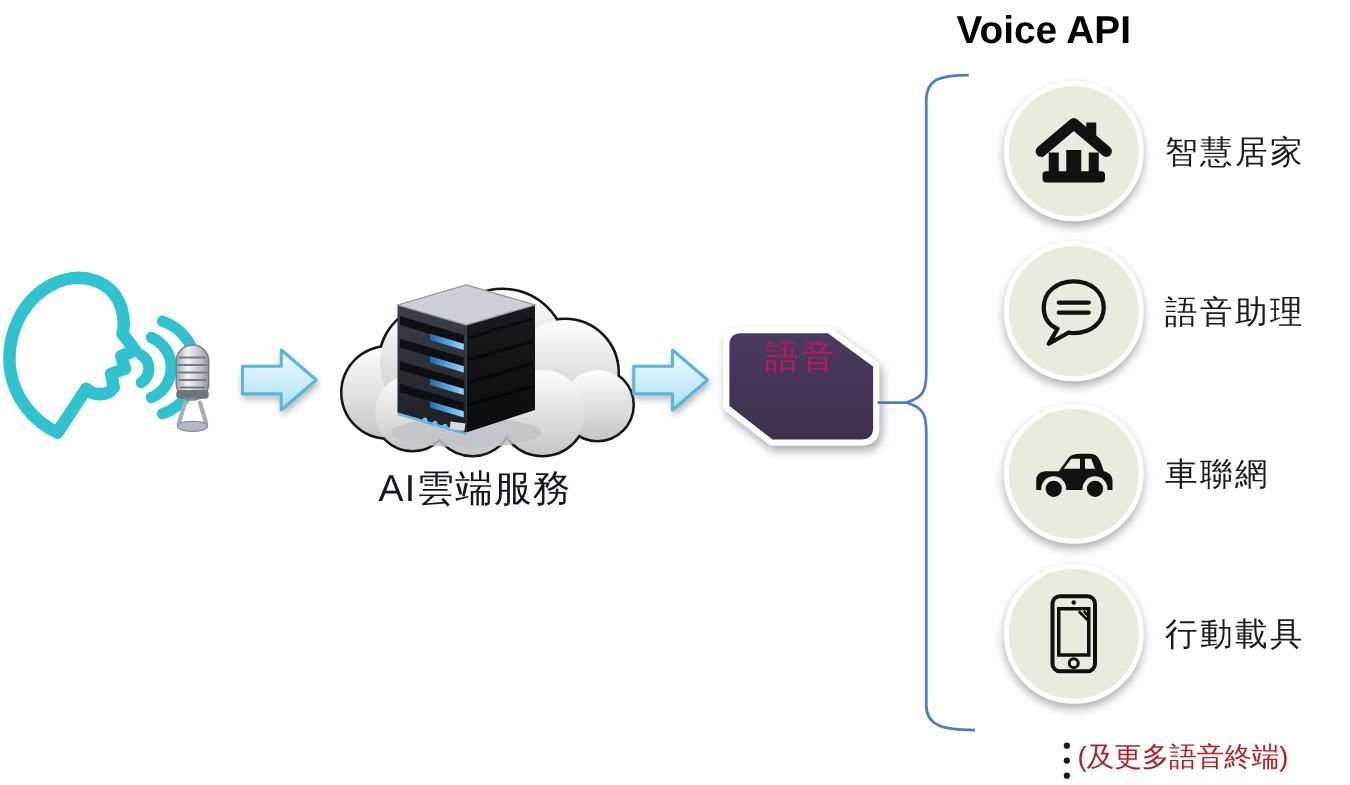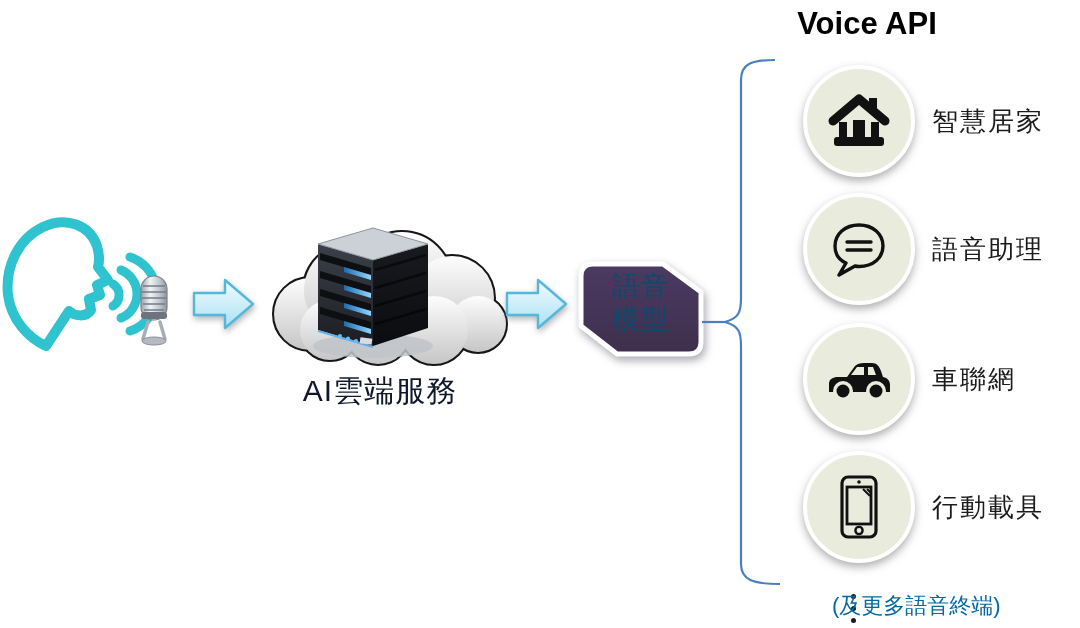--- a/index.html
+++ b/index.html
@@ -8,42 +8,42 @@
     font-family:"Liberation Sans","DejaVu Sans",sans-serif;
   }
   .abs{position:absolute;}
   
   #cloud-label{
     left:270px;top:371px;width:220px;text-align:center;
     font-size:30px;color:#0f172a;letter-spacing:1px;
   }
   
   #model-text{
-    left:575px;top:270px;width:132px;text-align:center;color:#0c4a6e;
+    left:575px;top:270px;width:132px;text-align:center;color:#be185d;
     font-family:"DejaVu Serif","Liberation Serif",serif;
     font-size:27px;line-height:1.22;letter-spacing:2px;
   }
   
   #voice-api-title{
-    left:772px;top:6px;width:190px;text-align:center;
+    left:740px;top:6px;width:190px;text-align:center;
     font-size:31px;font-weight:800;color:#000000;
   }
   
   .api-circle{
     width:104px;height:104px;border-radius:50%;
     background:#e9ecdc;border:4px solid #ffffff;
     box-shadow:0 4px 8px rgba(110,110,110,.55);
     display:flex;align-items:center;justify-content:center;
   }
   .api-label{
     width:170px;font-size:26px;color:#1b1b1b;letter-spacing:2px;
   }
   
   #more-note{
-    left:832px;top:591px;font-size:22px;color:#0369a1;
+    left:862px;top:591px;font-size:22px;color:#b91c1c;
   }
   #v-ellipsis{left:851px;top:594px;width:6px;}
   #v-ellipsis .dot{width:5px;height:5px;border-radius:50%;background:#1b1b1b;margin-bottom:7px;}
   .shadowed{filter:drop-shadow(1px 3px 3px rgba(120,120,130,.55));}
 </style>
 </head>
 <body>
 
 <div id="canvas">
 
@@ -160,21 +160,20 @@
     <defs>
       <linearGradient id="boxGrad" x1="0" y1="0" x2="0" y2="1">
         <stop offset="0" stop-color="#4c3a62"></stop>
           <stop offset="1" stop-color="#3e2f4c"></stop>
       </linearGradient>
     </defs>
     <path d="M 18,6 H 88 L 126,34 V 84 Q 126,96 114,96 H 42 L 6,68 V 18 Q 6,6 18,6 Z" fill="url(#boxGrad)" stroke="#ffffff" stroke-width="5" stroke-linejoin="round"></path>
   </svg>
   <div class="abs" id="model-text">
     <div>語音</div>
-    <div>模型</div>
   </div>
 
   <svg class="abs" style="left:695px;top:50px;" width="98" height="545" viewBox="0 0 98 545">
     <path d="M 80,10 C 56,10 46,14 46,30 L 46,248 C 46,262 44,268 30,272
              C 44,276 46,282 46,296 L 46,514 C 46,530 58,534 85,534" fill="none" stroke="#4a7fc1" stroke-width="2.2"></path>
     <path d="M 7,272 L 31,272" fill="none" stroke="#4a7fc1" stroke-width="2.2"></path>
   </svg>
 
   <div class="abs" id="voice-api-title">Voice API</div>
 

